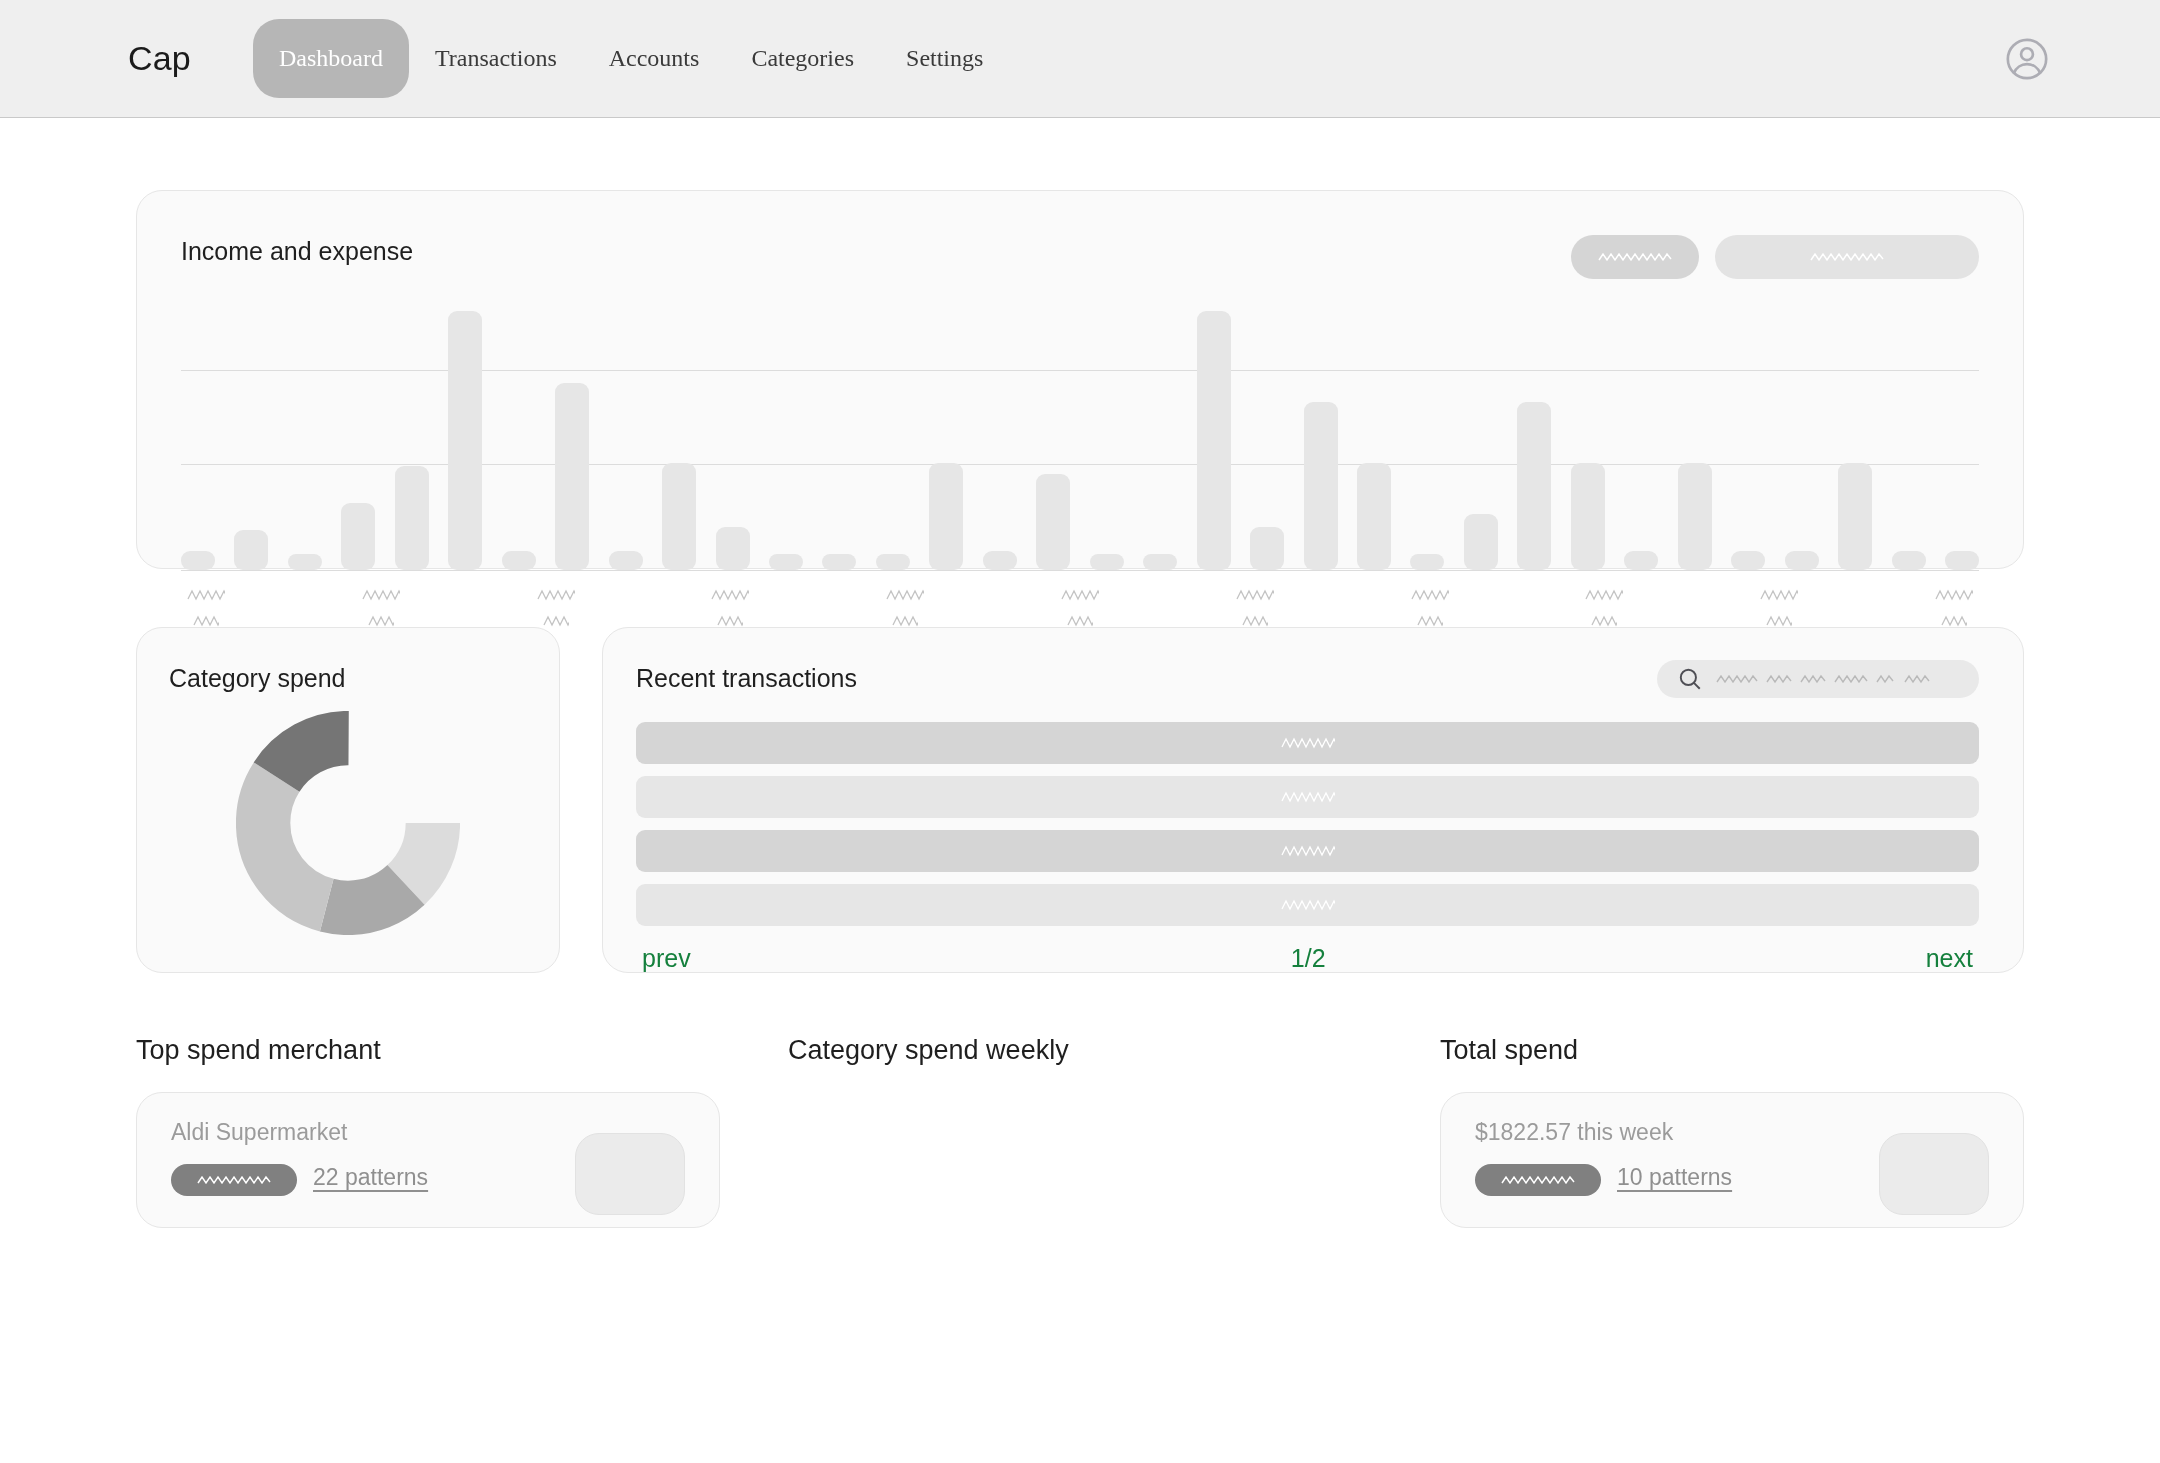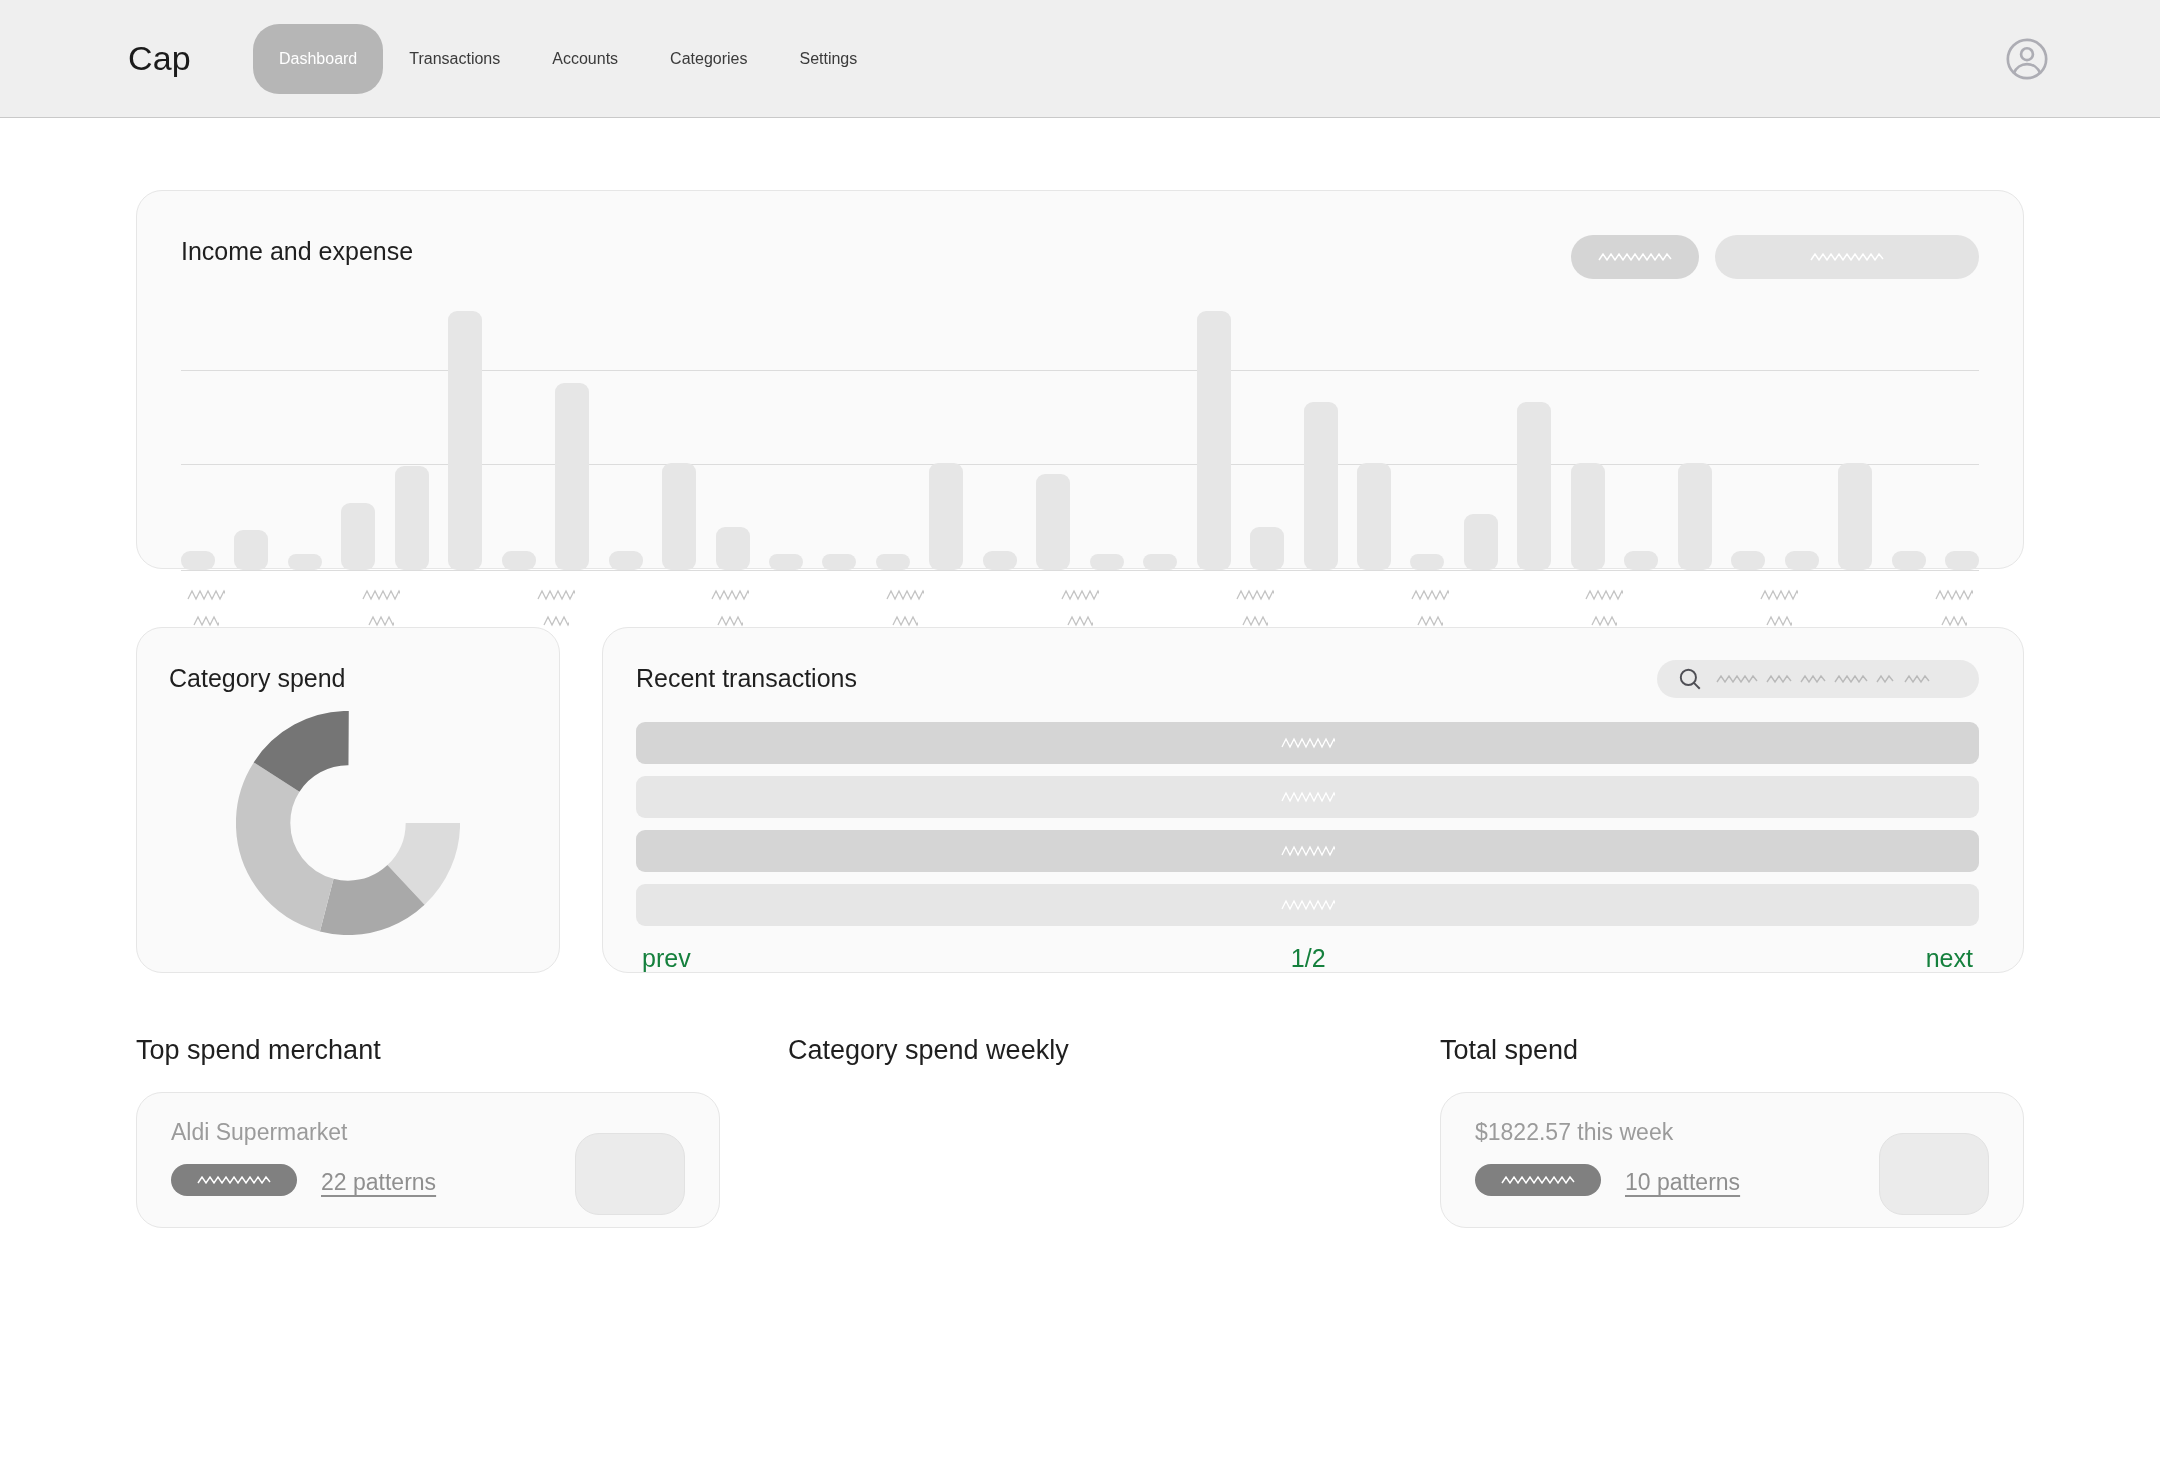--- a/index.html
+++ b/index.html
@@ -21,23 +21,24 @@
     border-bottom: 1px solid #c9c9c9;
     display: flex; align-items: center;
     padding: 0 110px 0 128px;
   }
   .brand {
     font-size: 34px; color: #1b1b1b; letter-spacing: .2px;
     margin-right: 62px; font-weight: 400;
   }
   .nav { display: flex; align-items: center; gap: 0px; }
   .nav-item {
-    font-size: 16px; color: #3a3a3a;
+    font-size: 24px; color: #3a3a3a;
     padding: 26px 26px; border-radius: 26px;
     white-space: nowrap;
+    font-family: Liberation Serif, serif;
   }
   .nav-item.active { background: #b6b6b6; color: #ffffff; }
   .nav-spacer { flex: 1; }
   .avatar-icon { width: 46px; height: 46px; color: #adadb4; }
 
   
   .page { padding: 0 136px; }
 
   .card {
     background: #fafafa;
@@ -126,21 +127,21 @@
   
   .bottom-row { display: flex; gap: 68px; margin-top: 62px; }
   .stat-col { flex: 1; }
   .stat-title { font-size: 27px; color: #1f1f1f; margin-bottom: 26px; }
   .stat-card {
     height: 136px; padding: 26px 34px;
     display: flex; align-items: flex-start; justify-content: space-between;
   }
   .stat-left { display: flex; flex-direction: column; gap: 18px; }
   .stat-value { font-size: 23px; color: #9b9b9b; }
-  .stat-meta { display: flex; align-items: flex-end; gap: 24px; }
+  .stat-meta { display: flex; align-items: flex-start; gap: 16px; }
   .dark-pill {
     width: 126px; height: 32px; border-radius: 16px; background: #808080;
     display: flex; align-items: center; justify-content: center;
   }
   .patterns-link {
     font-size: 23px; color: #8f8f8f;
     text-decoration: underline; text-underline-offset: 5px;
   }
   .stat-blob {
     width: 110px; height: 82px; border-radius: 24px;

